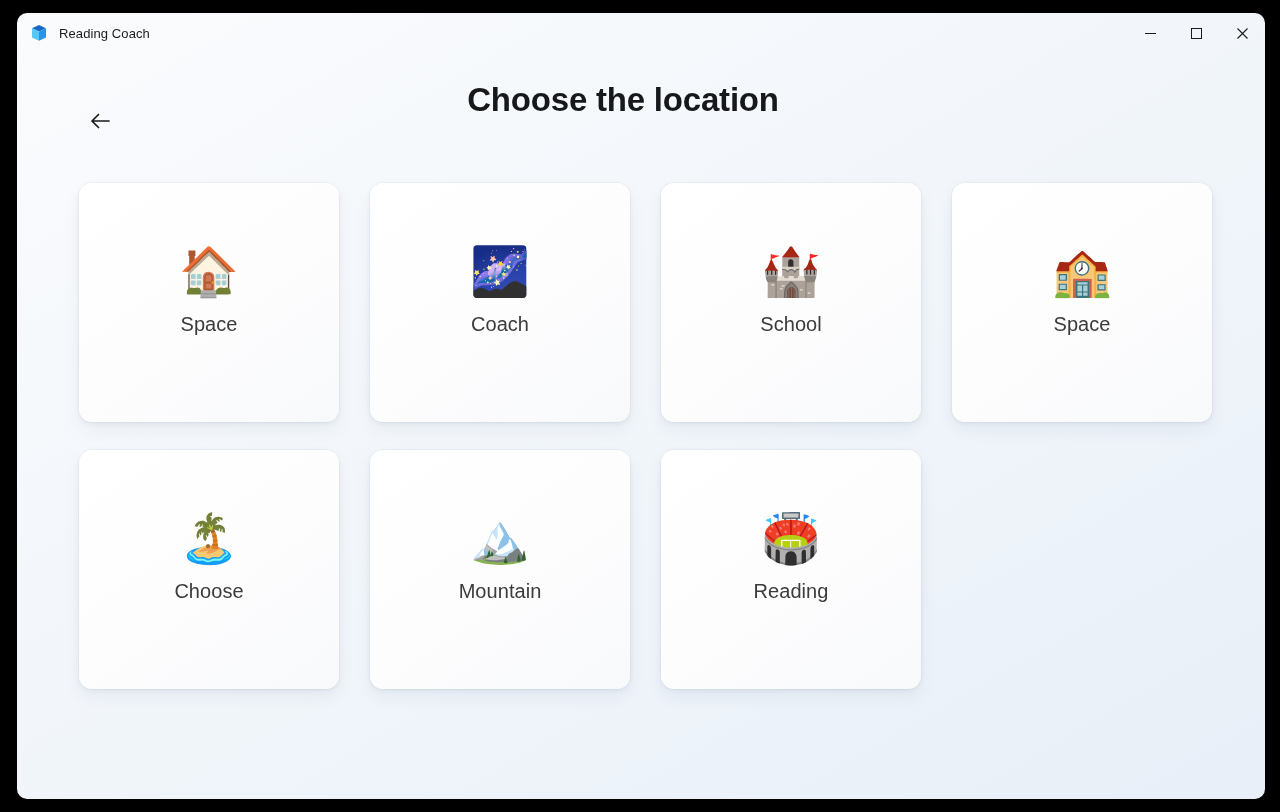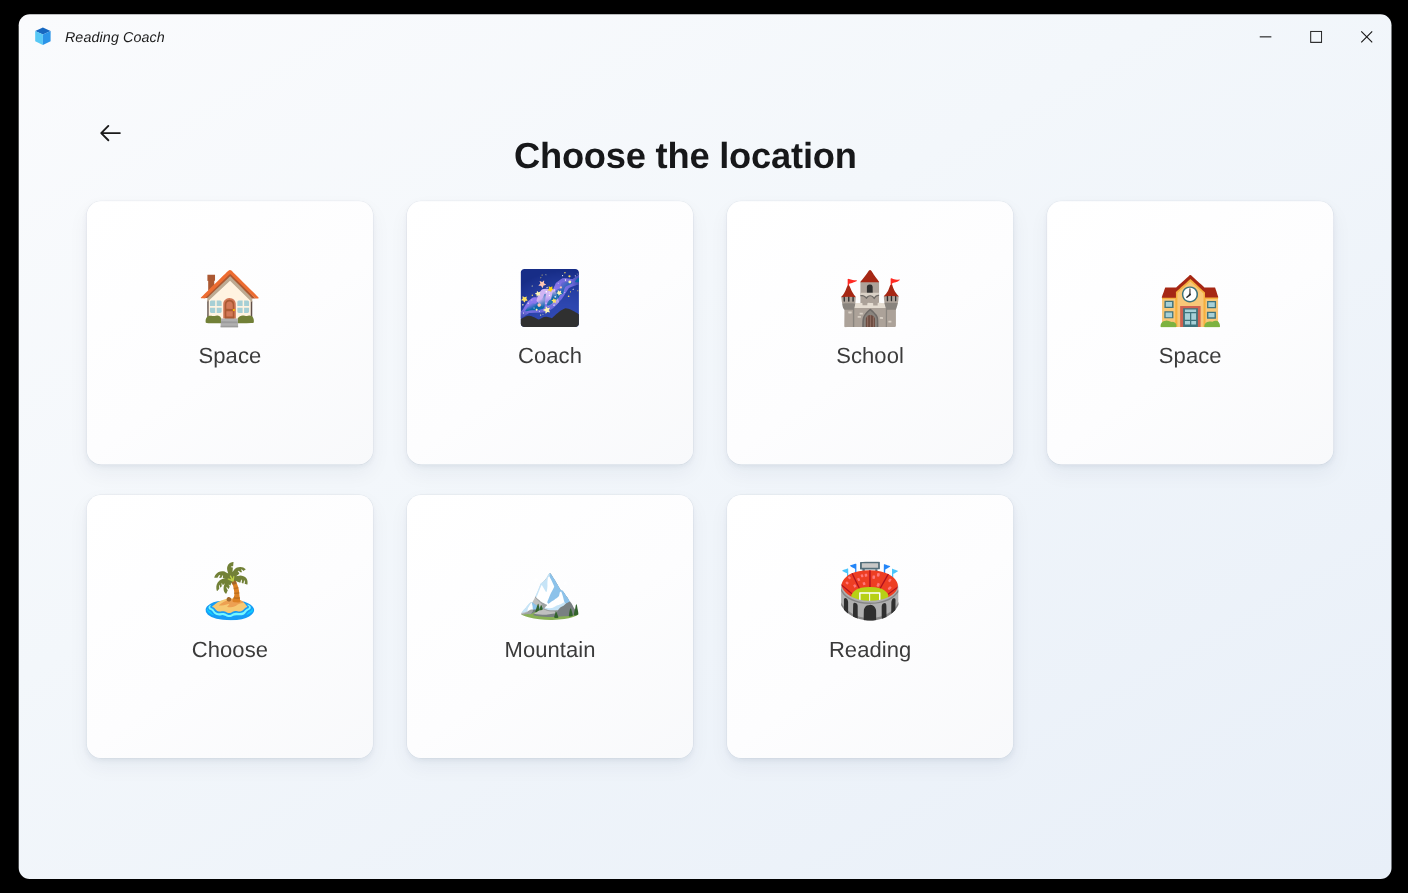--- a/index.html
+++ b/index.html
@@ -44,21 +44,20 @@
     margin-right: 10px;
     flex: 0 0 20px;
     display: block;
   }
 
   .app-title {
     font-size: 13px;
     color: #1b1b1b;
     letter-spacing: 0.1px;
     white-space: nowrap;
-    font-style: italic;
   }
 
   .window-controls {
     margin-left: auto;
     display: flex;
     height: 40px;
   }
 
   .win-btn {
     width: 46px;
@@ -77,21 +76,21 @@
   .content {
     flex: 1 1 auto;
     position: relative;
     padding: 0 62px;
   }
 
   .header-row {
     position: relative;
     height: 80px;
     display: flex;
-    align-items: flex-end;
+    align-items: flex-start;
     margin-top: 28px;
   }
 
   .back-button {
     position: absolute;
     left: 0px;
     top: 50%;
     transform: translateY(-50%);
     width: 42px;
     height: 42px;

